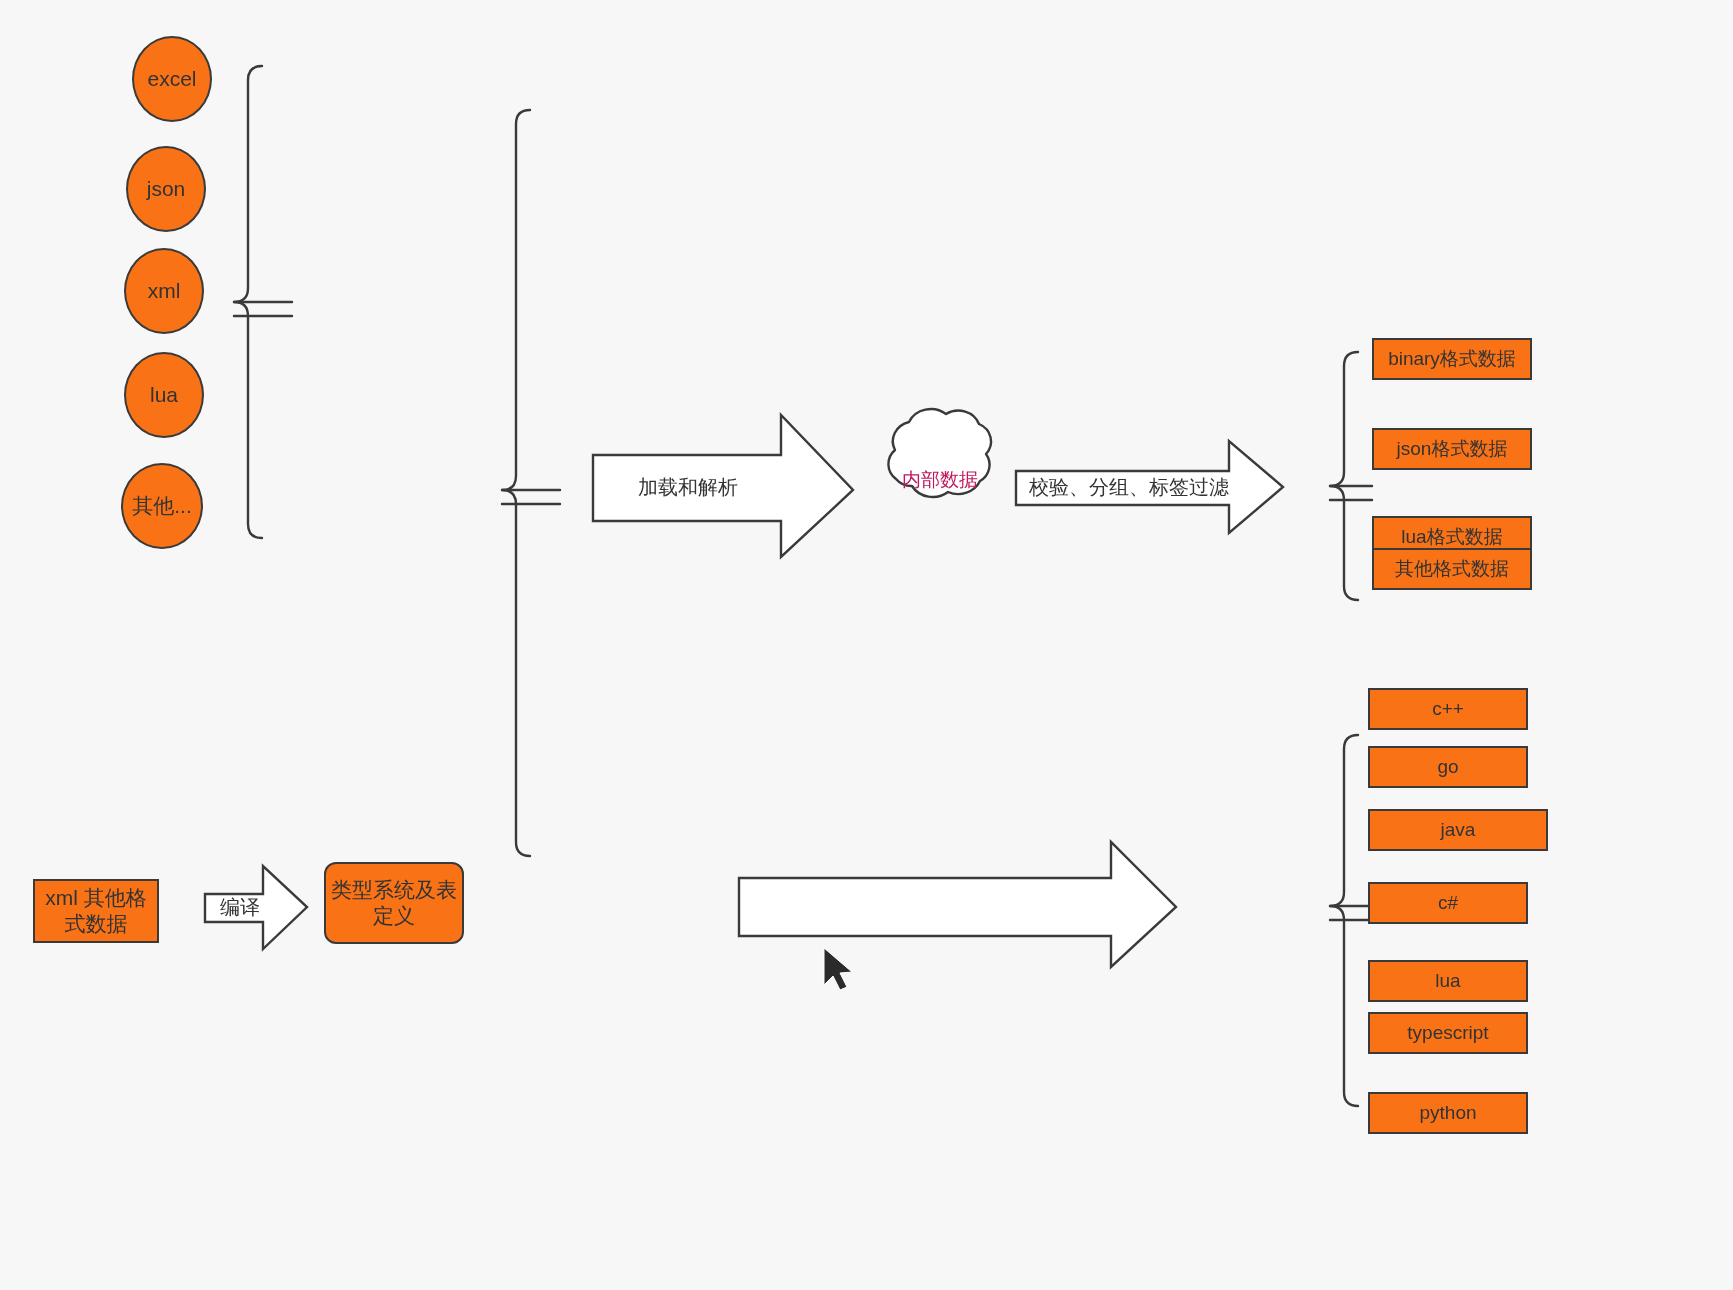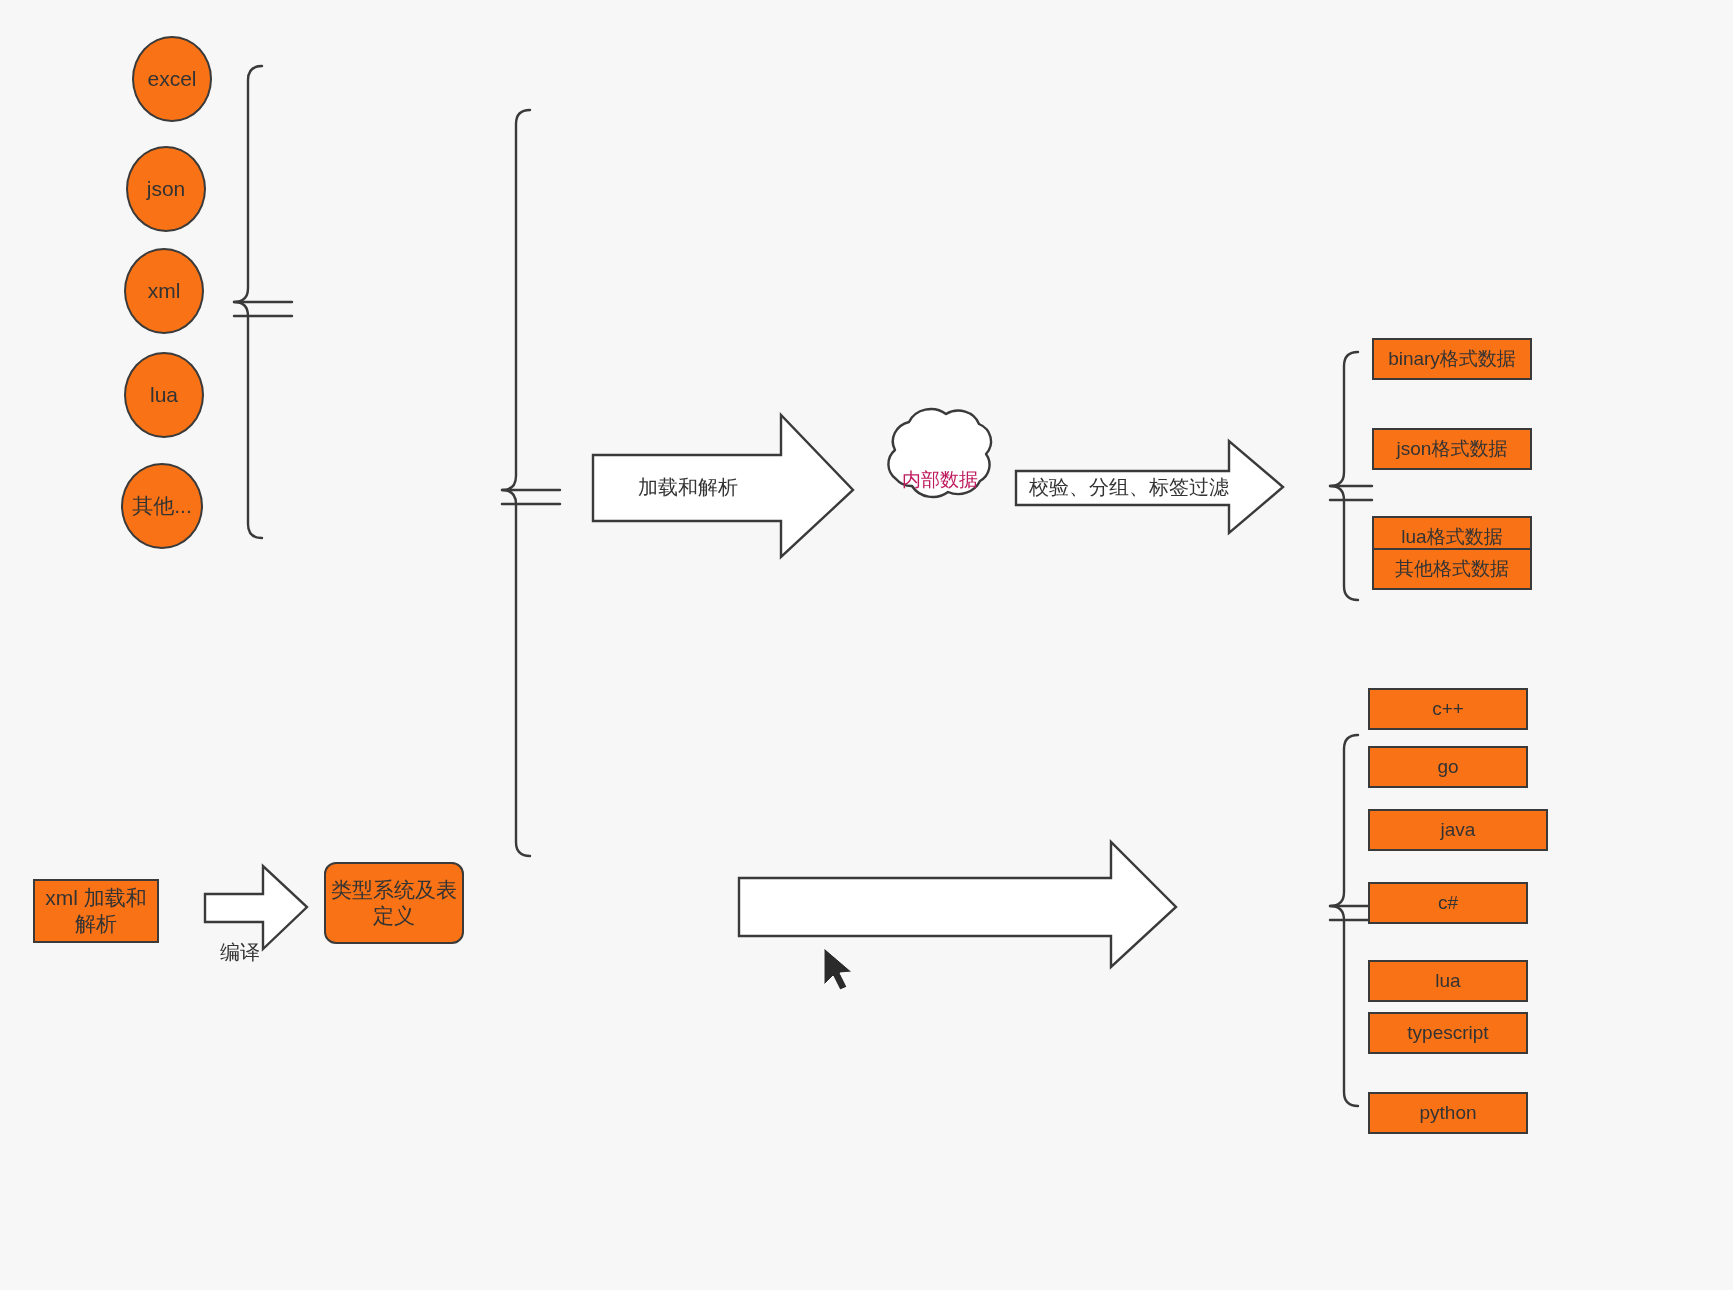--- a/index.html
+++ b/index.html
@@ -130,24 +130,24 @@
   </div>
   <div class="node ellipse" style="left:124px; top:352px; width:80px; height:86px;">
     <span>lua</span>
   </div>
   <div class="node ellipse" style="left:121px; top:463px; width:82px; height:86px;">
     <span>其他...</span>
   </div>
 
 
   <div class="node rect" style="left:33px; top:879px; width:126px; height:64px;">
-    <span>xml 加载和解析</span>
-  </div>
-
-  <div class="arrow-label" style="left:205px; top:938px; width:70px; height:28px;">
+    <span>xml 其他格式数据</span>
+  </div>
+
+  <div class="arrow-label" style="left:205px; top:893px; width:70px; height:28px;">
     <span>编译</span>
   </div>
 
   <div class="node rounded" style="left:324px; top:862px; width:140px; height:82px;">
     <span>类型系统及表定义</span>
   </div>
 
   <div class="arrow-label" style="left:593px; top:472px; width:190px; height:30px;">
     <span>加载和解析</span>
   </div>

